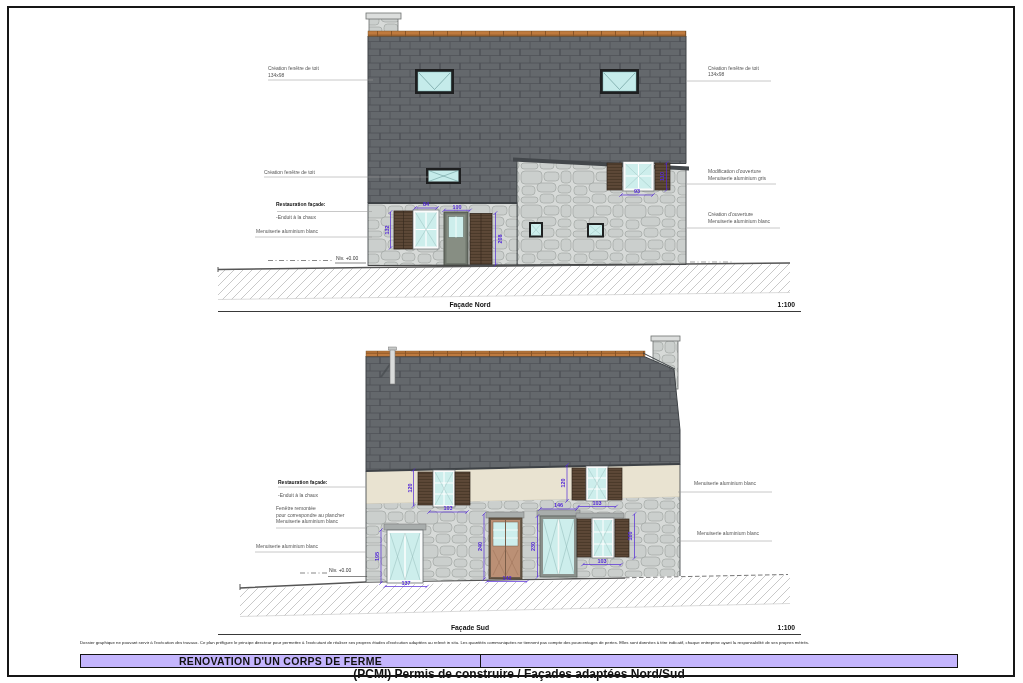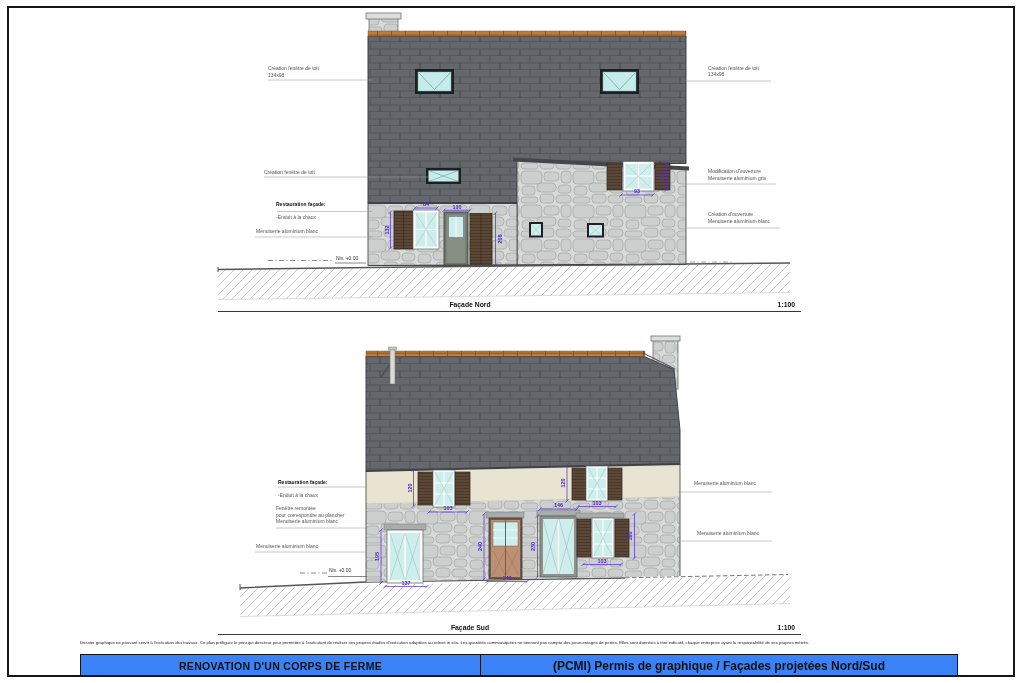--- a/index.html
+++ b/index.html
@@ -11,22 +11,22 @@
   
   .ann{position:absolute;font-size:5px;line-height:1.3;color:#555;white-space:pre-line;}
   .ann-title{display:block;font-weight:bold;color:#111;}
   .ann-text{display:block;}
   .niv{position:absolute;font-size:5px;color:#333;white-space:nowrap;}
   .caption{position:absolute;font-weight:bold;font-size:6.8px;color:#111;text-align:center;}
   .scale{position:absolute;font-weight:bold;font-size:6.8px;color:#111;text-align:right;}
   .disclaimer{position:absolute;left:80px;top:640px;width:882px;font-size:4.35px;
               letter-spacing:-0.02px;color:#222;white-space:nowrap;overflow:hidden;}
   
-  .titleblock{position:absolute;left:80px;top:654px;width:878px;height:23px;
-              border:1.3px solid #141414;box-sizing:border-box;display:flex;background:#3b82f6;}
+  .titleblock{position:absolute;left:80px;top:654px;width:878px;height:14px;
+              border:1.3px solid #141414;box-sizing:border-box;display:flex;background:#c4b5fd;flex-direction:column;}
   .tb-left{width:399px;border-right:1.3px solid #141414;display:flex;align-items:center;
            justify-content:center;font-weight:bold;font-size:10.5px;letter-spacing:.3px;color:#111;}
   .tb-right{flex:1;display:flex;align-items:center;justify-content:center;
             font-weight:bold;font-size:12px;color:#111;}
   
   .leader{stroke:#9a9a9a;stroke-width:.55;fill:none;}
   .dimline{stroke:#5328d8;stroke-width:.7;fill:none;}
   .dim{font:bold 5.5px "Liberation Sans",sans-serif;fill:#5328d8;text-anchor:middle;}
   .groundline{stroke:#555;stroke-width:1.5;fill:none;}
   .caps{stroke:#222;stroke-width:.9;fill:none;}
@@ -339,17 +339,17 @@
   <div class="niv" style="left:329px;top:567px">Niv. +0.00</div>
   <div class="ann" style="left:694px;top:480px">Menuiserie aluminium blanc</div>
   <div class="ann" style="left:697px;top:529.5px">Menuiserie aluminium blanc</div>
   <div class="caption" style="left:390px;top:623.5px;width:160px">Façade Sud</div>
   <div class="scale" style="left:758px;top:623.5px;width:37px">1:100</div>
 
   <div class="disclaimer">Dossier graphique ne pouvant servir à l'exécution des travaux. Ce plan préfigure le principe directeur pour permettre à l'exécutant de réaliser ses propres études d'exécution adaptées au relevé in situ.  Les quantités communiquées ne tiennent pas compte des pourcentages de pertes. Elles sont données à titre indicatif, chaque entreprise ayant la responsabilité de ses propres métrés.</div>
 
   <div class="titleblock">
     <div class="tb-left">RENOVATION D'UN CORPS DE FERME</div>
-    <div class="tb-right">(PCMI) Permis de graphique / Façades projetées Nord/Sud</div>
+    <div class="tb-right">(PCMI) Permis de construire / Façades adaptées Nord/Sud</div>
   </div>
 
   <div class="frame"></div>
 </div>
 
 </body></html>

